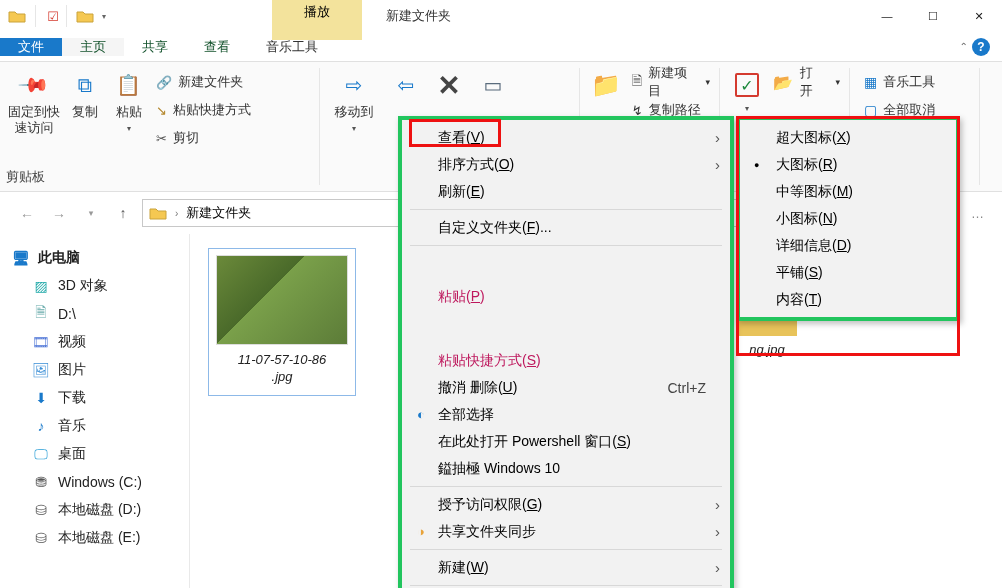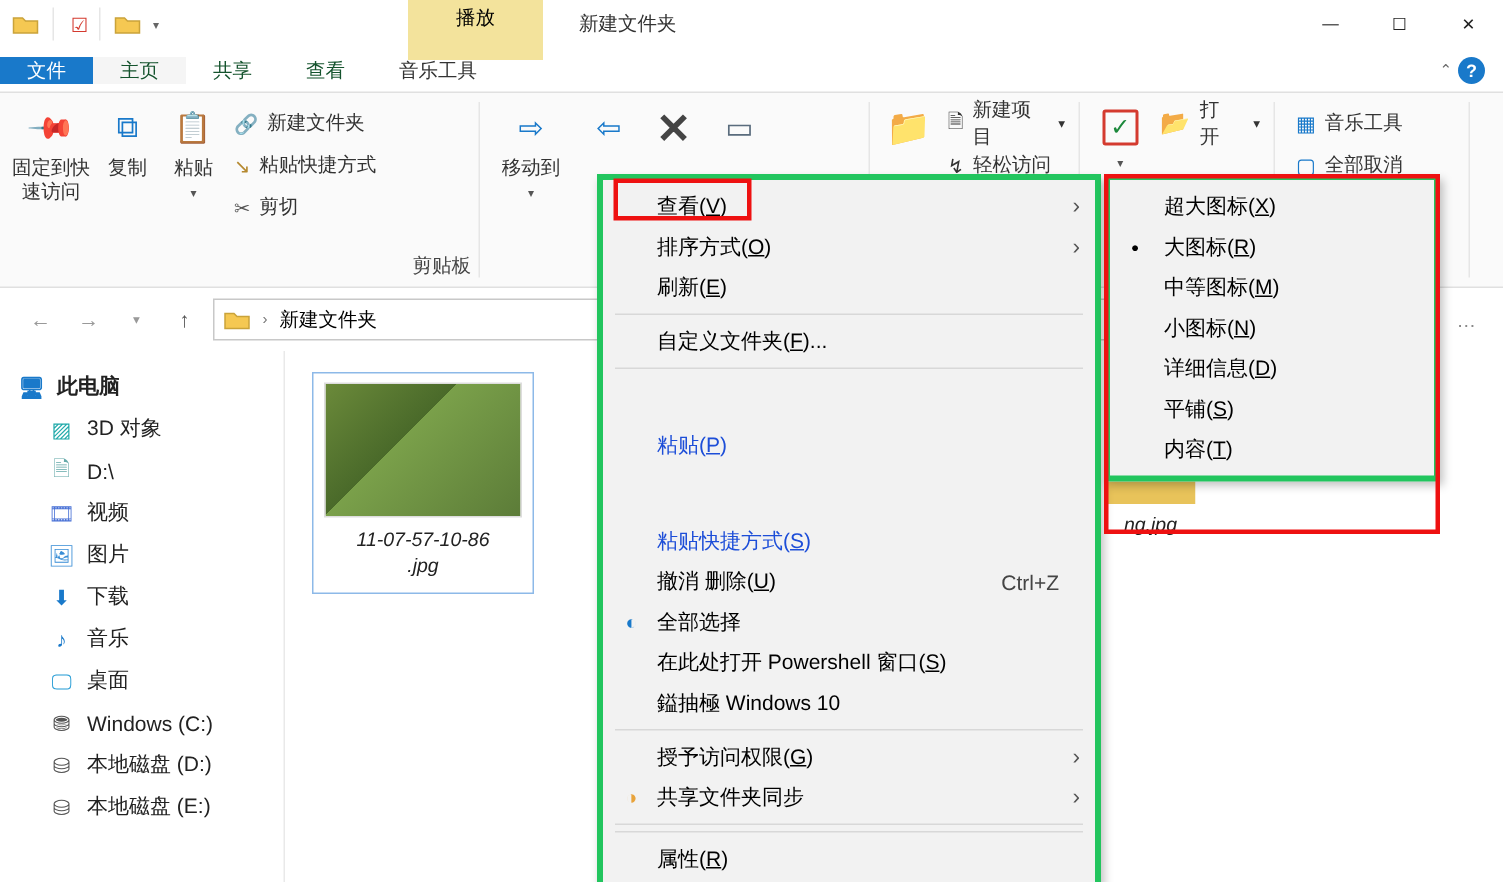--- a/index.html
+++ b/index.html
@@ -34,21 +34,21 @@
   .rb-group { display:flex; flex-direction:column; padding:4px 6px 2px 6px; position:relative;}
   .rb-group:after{content:"";position:absolute;right:0;top:6px;bottom:6px;width:1px;background:#e6e6e6;}
   .rb-row { display:flex; align-items:flex-start; gap:2px;}
   .big-btn { width:56px; display:flex; flex-direction:column; align-items:center; justify-content:flex-start; padding-top:4px; gap:4px; font-size:13px; color:#333; text-align:center;}
   .big-btn.narrow {width:42px;}
   .big-btn .bicon { height:30px; display:flex; align-items:center; justify-content:center;}
   .big-btn .lbl { line-height:16px;}
   .big-btn .dd { font-size:8px; color:#555;}
   .mini-stack { display:flex; flex-direction:column; gap:4px; padding-top:4px;}
   .mini-item { display:flex; align-items:center; gap:6px; font-size:13px; color:#333; padding:0 4px; height:24px;}
-  .rb-group-label { text-align:right; font-size:13px; color:#444; margin-top:auto; padding-bottom:3px;}
+  .rb-group-label { text-align:left; font-size:13px; color:#444; margin-top:auto; padding-bottom:3px;}
 
   
   .ic-pin{transform:rotate(45deg);color:#555;font-size:20px;}
   .ic-copy{color:#1979ca;font-size:20px;}
   .ic-paste{color:#b78a28;font-size:20px;}
   .ic-move{color:#1979ca;font-size:20px;}
   .ic-x{color:#444;font-size:28px;font-weight:700;}
   .ic-rename{color:#5a6c7d;font-size:20px;}
   .ic-newfolder{color:#eec23a;font-size:24px;}
   .ic-check{width:24px;height:24px;border:2px solid #d43a2f;border-radius:2px;display:flex;align-items:center;justify-content:center;color:#1b883b;font-size:16px;}
@@ -80,21 +80,21 @@
 
   .other-thumb { position:absolute; left:544px; top:2px; width:66px; display:flex; flex-direction:column; align-items:center;}
   .other-thumb .oth-img{width:60px;height:100px;}
   .other-thumb .oth-name{font-size:13px;color:#222;margin-top:6px;}
 
   
   .ctxmenu { position:absolute; background:#f2f2f2; border:4px solid #22c55e; box-shadow:2px 3px 6px rgba(0,0,0,.25); padding:4px 2px; font-size:14px;}
   .ctx-item{display:flex;align-items:center;height:27px;padding:0 22px 0 34px;position:relative; white-space:nowrap;}
   .ctx-item.has-sub:after{content:"›";position:absolute;right:8px;color:#555;font-size:15px;}
   .ctx-item .shortcut{margin-left:auto;padding-left:40px;color:#444;}
-  .ctx-item.disabled{color:#1d4ed8;margin-top:37px;}
+  .ctx-item.disabled{color:#be185d;margin-top:37px;}
   .ctx-item .pre-ic{position:absolute;left:8px;width:18px;text-align:center;font-size:13px;}
   .ctx-sep{height:1px;background:#d8d8d8;margin:4px 6px;}
   .ctx-item u{text-decoration:underline;}
 
   #menu1 { left:398px; top:116px; width:336px; }
   #menu2 { left:736px; top:116px; width:224px; }
   .ctx-item.bullet:before{content:"●";position:absolute;left:12px;font-size:9px;top:9px;}
 
   
   .red-box{position:absolute;border:3px solid #e11;background:transparent;pointer-events:none;}
@@ -231,21 +231,21 @@
           </div>
       </div>
       <div class="mini-stack">
         <div class="mini-item">
           <span>🗎</span>
           <span>新建项目</span>
             <span style="font-size:9px;margin-left:4px">▾</span>
         </div>
         <div class="mini-item">
           <span>↯</span>
-          <span>轻松访问</span>
+          <span>复制路径</span>
         </div>
       </div>
     </div>
   </div>
 
   <div class="rb-group" style="width:130px">
     <div class="rb-row">
       <div class="big-btn narrow">
         <div class="bicon">
             <span class="ic-check">✓</span>
@@ -401,20 +401,23 @@
     </div>
   <div class="ctx-sep"></div>
   <div class="ctx-item has-sub">
       <span>授予访问权限(<u>G</u>)</span>
     </div>
   <div class="ctx-item has-sub">
       <span class="pre-ic" style="color:#e8a33a">◑</span>
       <span>共享文件夹同步</span>
     </div>
   <div class="ctx-sep"></div>
+  <div class="ctx-item has-sub">
+      <span>新建(<u>W</u>)</span>
+    </div>
   <div class="ctx-sep"></div>
   <div class="ctx-item">
       <span>属性(<u>R</u>)</span>
     </div>
 </div>
 
 <div id="menu2" class="ctxmenu">
   <div class="ctx-item">
       <span>超大图标(<u>X</u>)</span>
     </div>

